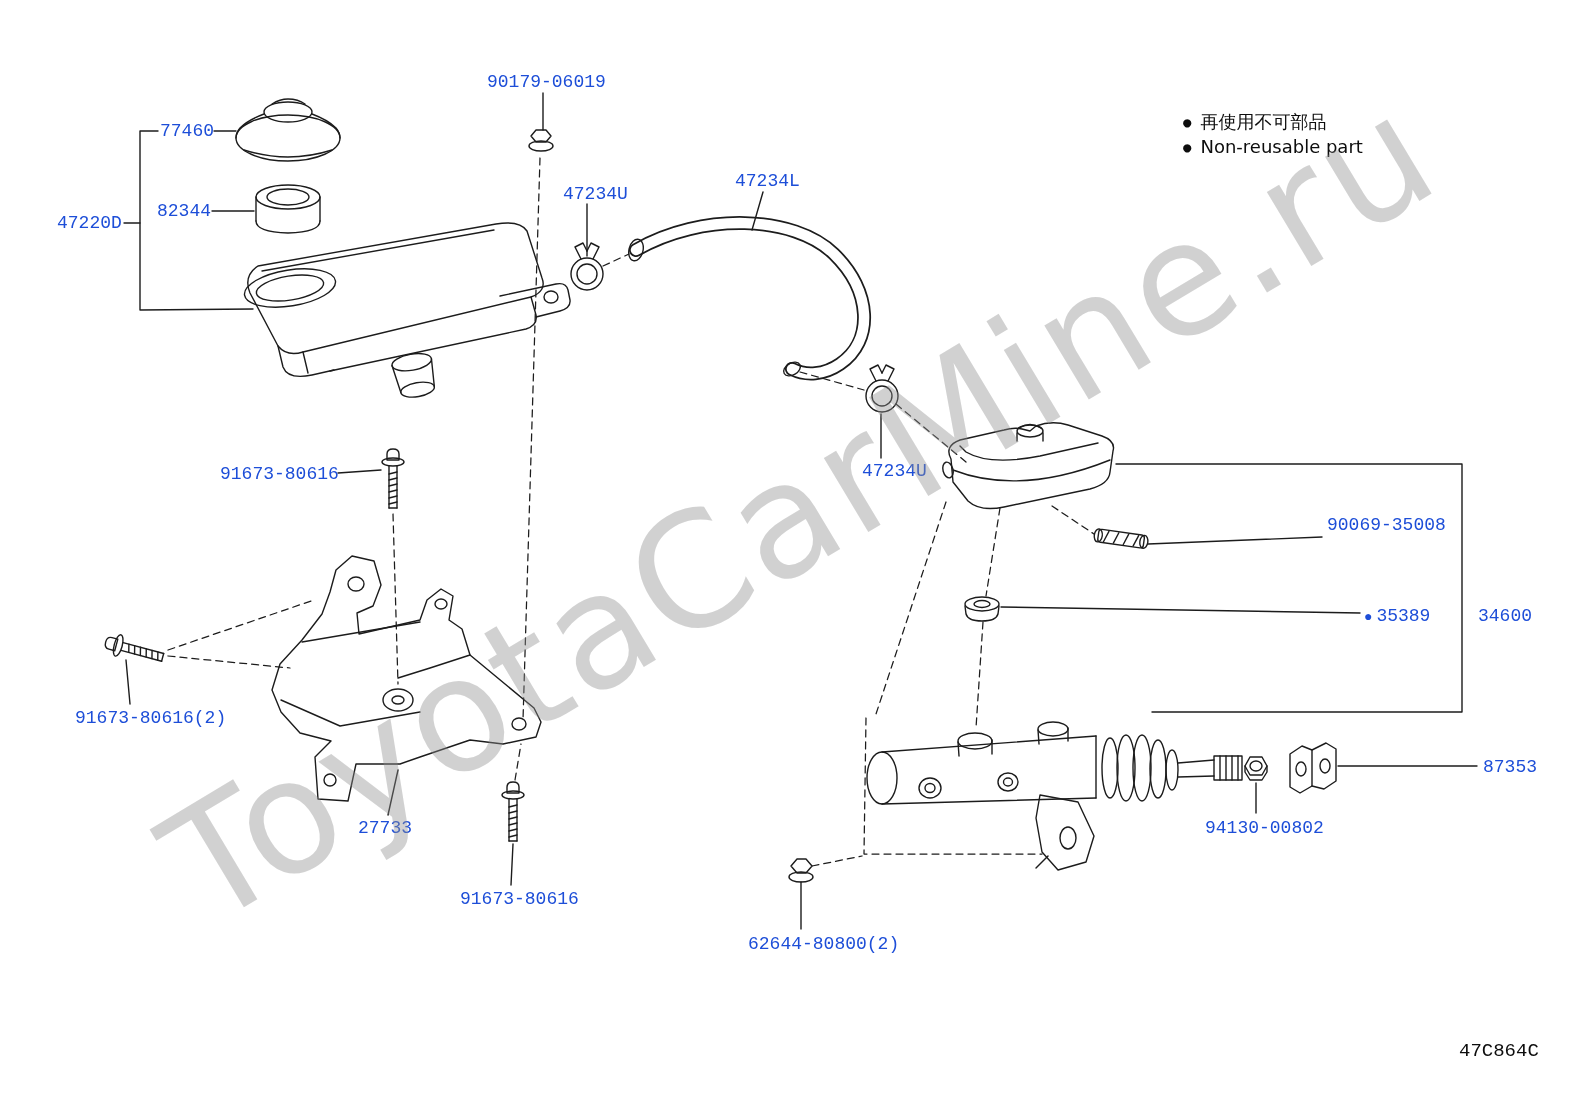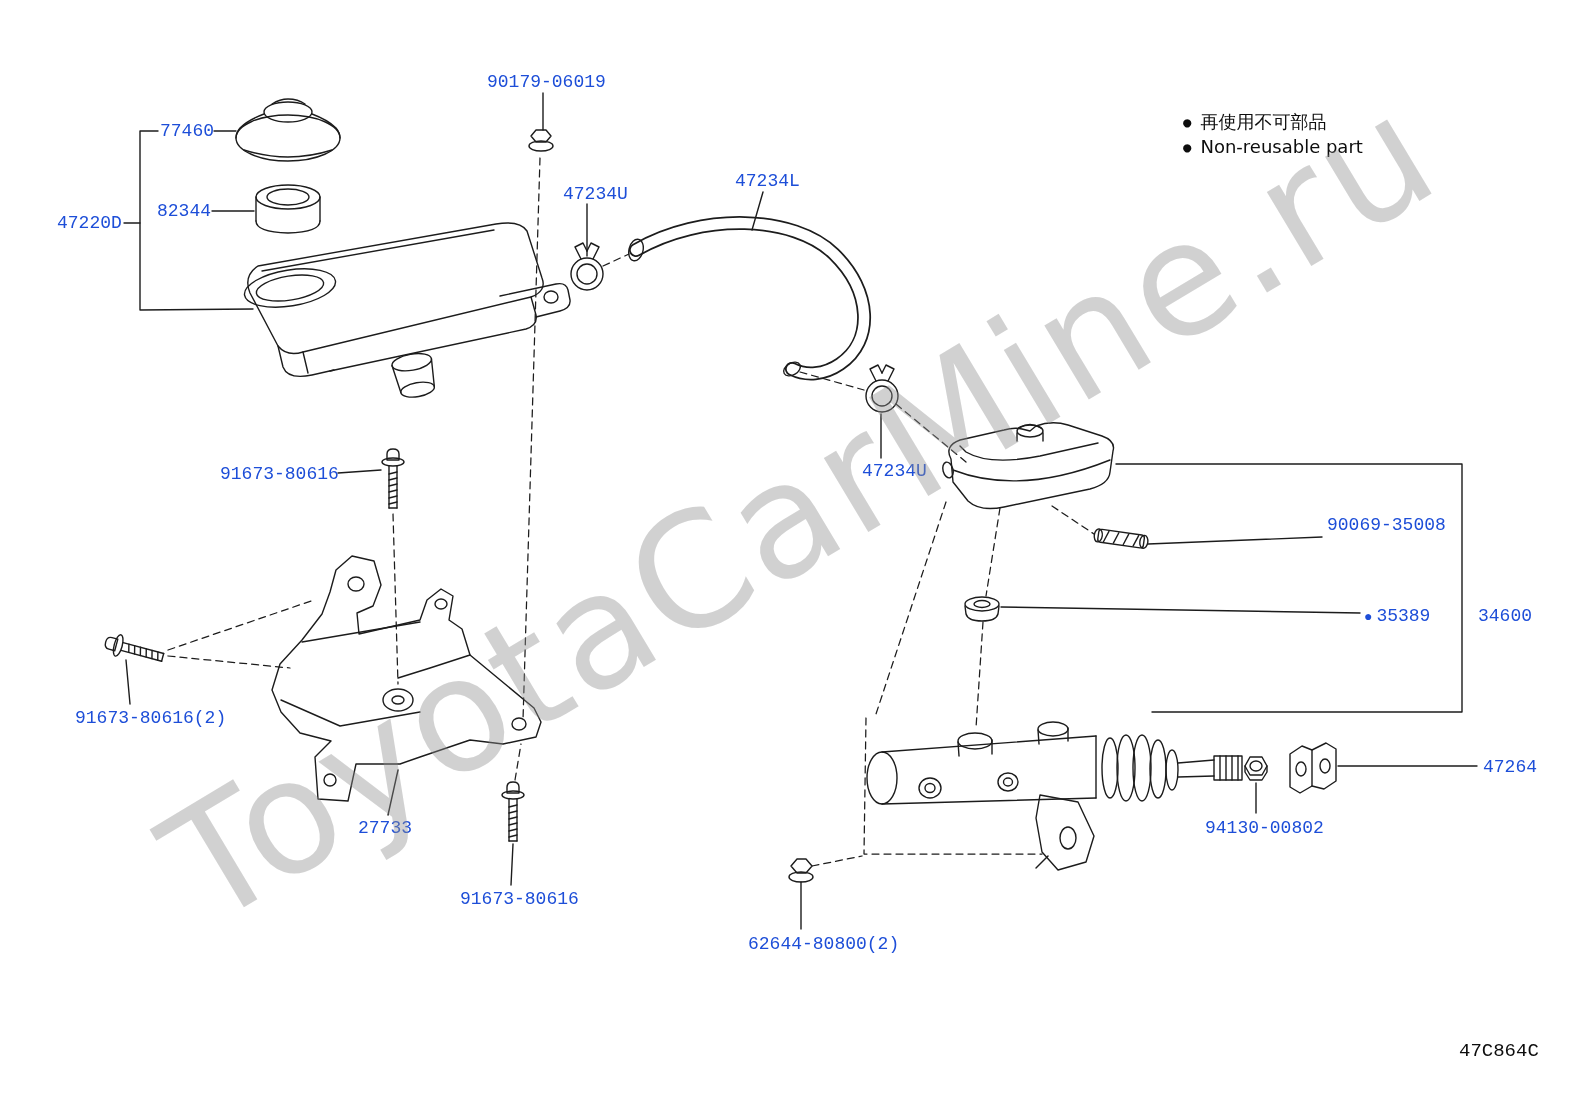--- a/index.html
+++ b/index.html
@@ -240,21 +240,21 @@
   <div class="label" style="left:563px;top:183px">47234U</div>
   <div class="label" style="left:735px;top:170px">47234L</div>
   <div class="label" style="left:220px;top:463px">91673-80616</div>
   <div class="label" style="left:862px;top:460px">47234U</div>
   <div class="label" style="left:1327px;top:514px">90069-35008</div>
   <div class="label" style="left:1364px;top:605px">
     <span class="blt">●</span><span>35389</span>
   </div>
   <div class="label" style="left:1478px;top:605px">34600</div>
   <div class="label" style="left:75px;top:707px">91673-80616(2)</div>
-  <div class="label" style="left:1483px;top:756px">47264</div>
+  <div class="label" style="left:1483px;top:756px">87353</div>
   <div class="label" style="left:1205px;top:817px">94130-00802</div>
   <div class="label" style="left:358px;top:817px">27733</div>
   <div class="label" style="left:460px;top:888px">91673-80616</div>
   <div class="label" style="left:748px;top:933px">62644-80800(2)</div>
 
   <div class="legend-line" style="left:1183px;top:110px">
     <span class="blt">●</span>
     <span class="txt">再使用不可部品</span>
   </div>
   <div class="legend-line" style="left:1183px;top:136px">

